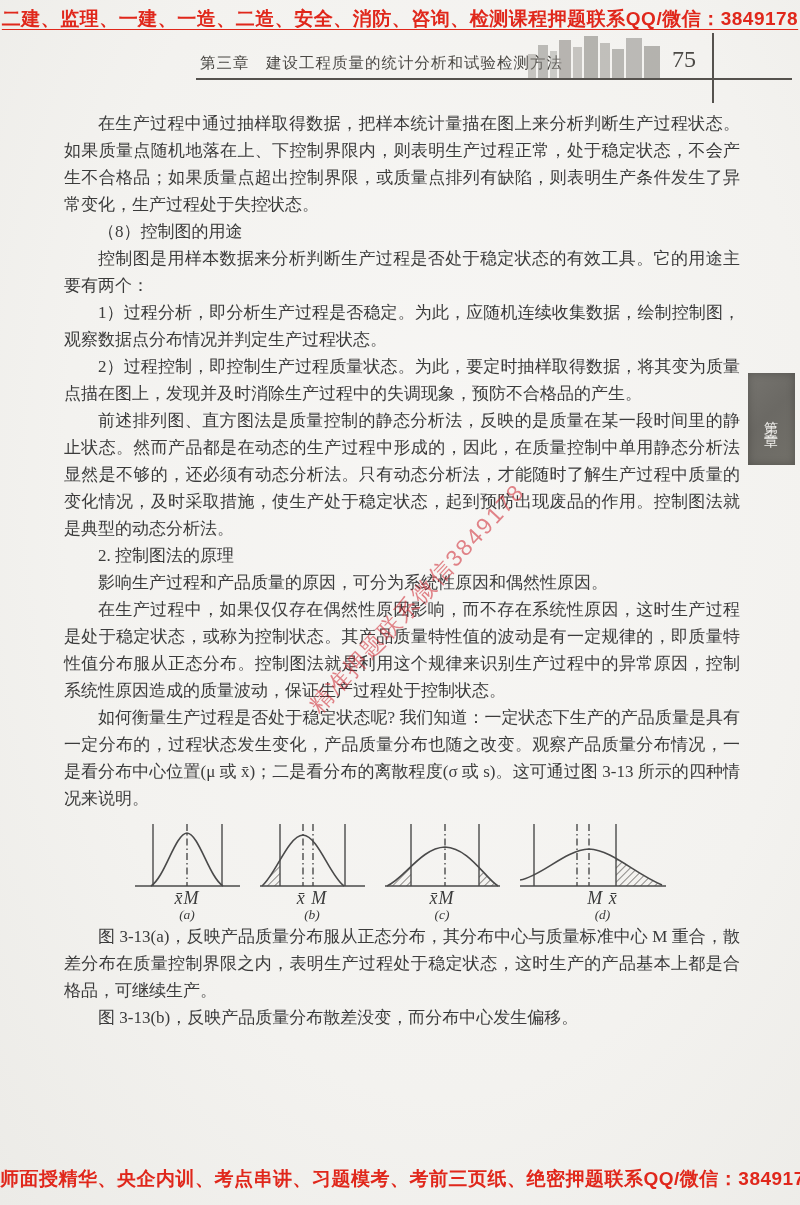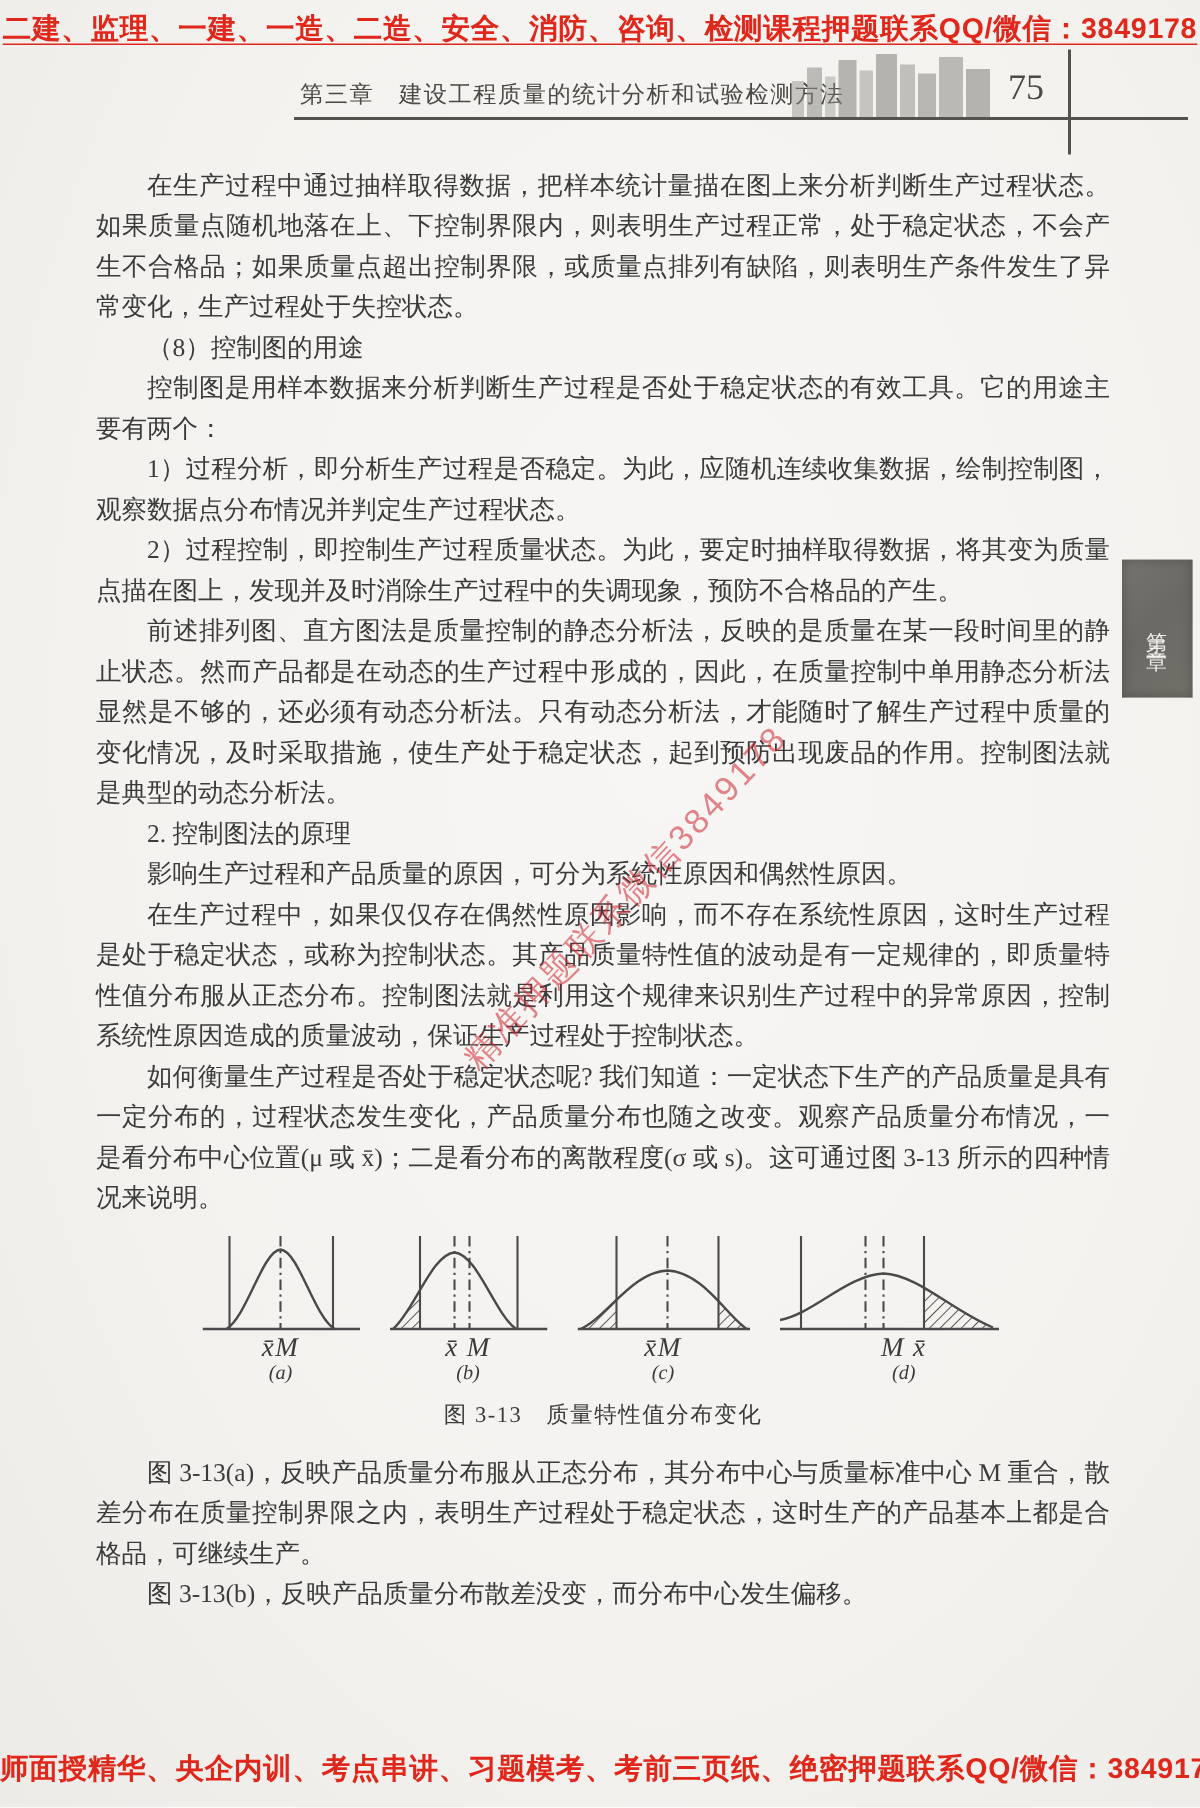--- a/index.html
+++ b/index.html
@@ -201,21 +201,20 @@
           <line class="ink" x1="69" y1="2" x2="69" y2="64" stroke-width="1.4" stroke-dasharray="7 3 1.5 3"></line>
           <line class="ink" x1="96" y1="2" x2="96" y2="64" stroke-width="1.4"></line>
           <path class="ink" d="M0,58 C22,54 45,28 69,27 C92,28 115,52 142,63" stroke-width="1.6"></path>
           <line class="ink" x1="0" y1="64" x2="146" y2="64" stroke-width="1.6"></line>
         </svg>
         <div class="labels">M x̄</div>
         <div class="tag">(d)</div>
       </div>
 
     </div>
-    <div class="fig-caption">图 3-13　质量特性值分布变化</div>
 
     <p class="indent">图 3-13(a)，反映产品质量分布服从正态分布，其分布中心与质量标准中心 M 重合，散差分布在质量控制界限之内，表明生产过程处于稳定状态，这时生产的产品基本上都是合格品，可继续生产。</p>
     <p class="indent">图 3-13(b)，反映产品质量分布散差没变，而分布中心发生偏移。</p>
   </div>
 
   <div class="side-tab">
     <span>第三章</span>
   </div>
 
   <div class="watermark">精准押题联系微信3849178</div>

